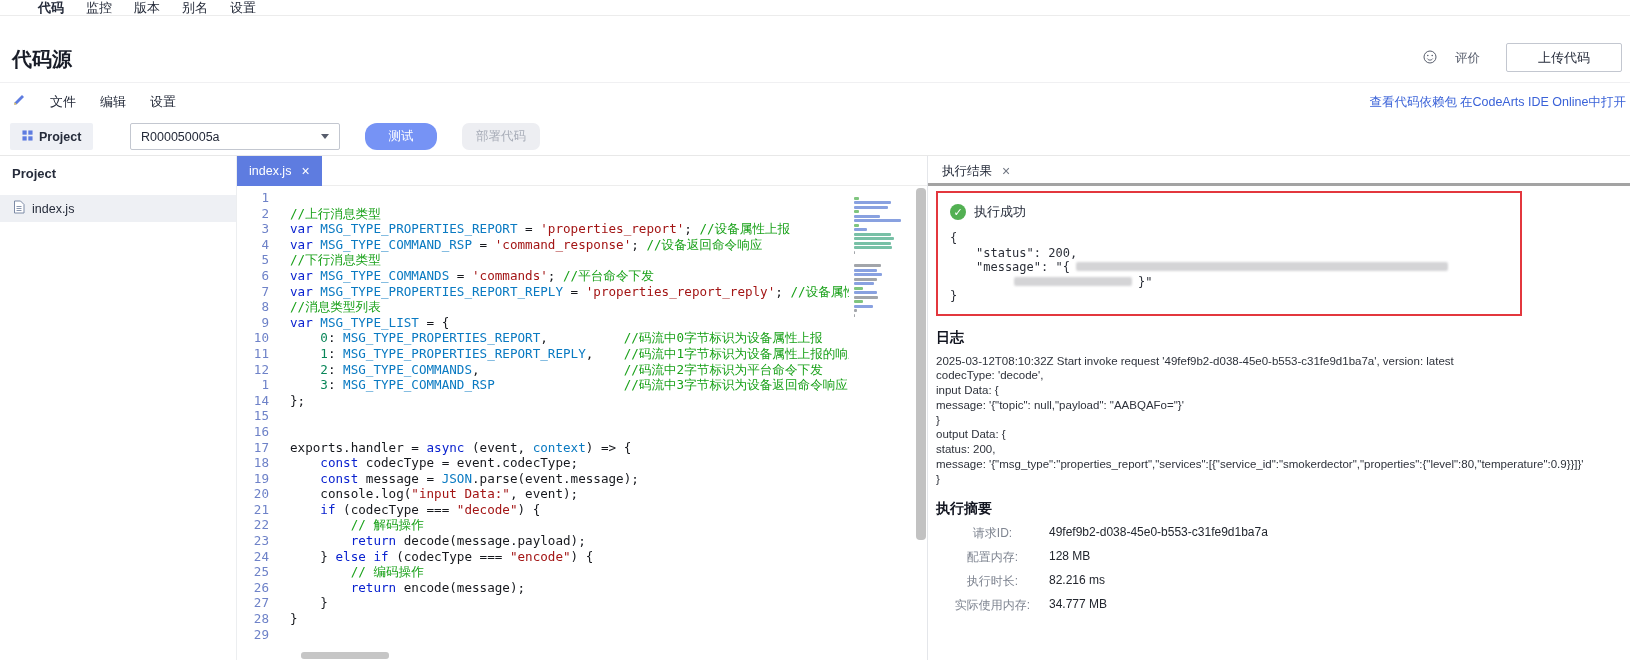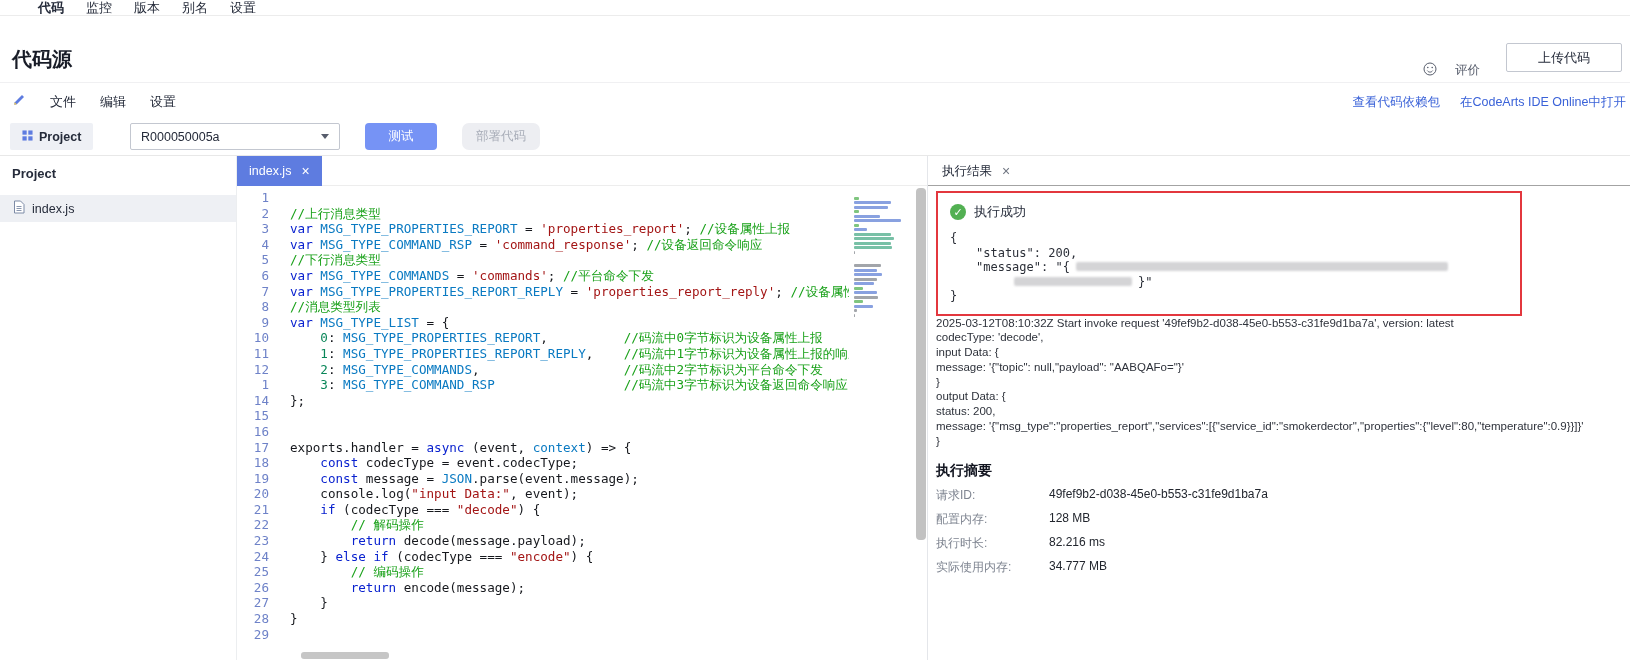--- a/index.html
+++ b/index.html
@@ -8,36 +8,36 @@
   .page { position:relative; width:1630px; height:660px; background:#fff; overflow:hidden; }
 
   
   .topnav { position:absolute; top:0; left:0; right:0; height:16px; border-bottom:1px solid #ececec; padding-left:38px; display:flex; gap:22px; overflow:hidden; }
   .topnav-tab { position:relative; font-size:13px; line-height:15px; color:#252b3a; height:24px; cursor:pointer; }
   .topnav-tab.active { font-weight:700; }
   .topnav-tab.active::after { content:""; position:absolute; left:0; right:0; bottom:0; height:3px; background:#2e3238; }
 
   
   .page-title { position:absolute; left:12px; top:46px; font-size:20px; font-weight:700; color:#181c27; }
-  .rate { position:absolute; right:150px; top:50px; display:flex; align-items:flex-end; gap:18px; font-size:12.5px; color:#575d6c; cursor:pointer;margin-top:12px; }
+  .rate { position:absolute; right:150px; top:50px; display:flex; align-items:flex-end; gap:18px; font-size:12.5px; color:#575d6c; cursor:pointer; }
   .upload-btn { position:absolute; right:8px; top:43px; width:116px; height:29px; background:#fff; border:1px solid #c3c7d0; border-radius:2px; font-size:13px; color:#252b3a; font-family:inherit; cursor:pointer; }
   .hr1 { position:absolute; top:82px; left:0; right:0; height:1px; background:#f0f0f2; }
 
   
   .menubar { position:absolute; top:90px; left:0; right:0; height:24px; display:flex; align-items:center; gap:24px; padding:0 4px 0 12px; }
   .menu-item { font-size:13px; color:#252b3a; cursor:pointer; }
-  .menu-links { margin-left:auto; display:flex; gap:20px; font-size:12.5px; color:#3a62d8; white-space:nowrap; }
+  .menu-links { margin-left:auto; display:flex; gap:3px; font-size:12.5px; color:#3a62d8; white-space:nowrap; }
   .menu-links span { cursor:pointer; }
 
   
   .toolbar { position:absolute; top:122px; left:0; right:0; height:30px; }
   .project-btn { position:absolute; left:10px; top:1px; height:27px; padding:0 12px; background:#eef0f5; border:none; border-radius:2px; display:flex; align-items:center; gap:6px; font-size:12.5px; font-weight:600; color:#252b3a; font-family:inherit; cursor:pointer; }
   .func-select { position:absolute; left:130px; top:1px; width:210px; height:27px; background:#fff; border:1px solid #c3c7d0; border-radius:2px; display:flex; align-items:center; justify-content:space-between; padding:0 10px; font-size:12.5px; color:#252b3a; cursor:pointer; }
   .chev { width:0; height:0; border-left:4px solid transparent; border-right:4px solid transparent; border-top:5px solid #575d6c; }
-  .test-btn { position:absolute; left:365px; top:1px; width:72px; height:27px; background:#7693f5; color:#fff; border:none; border-radius:4px; font-size:12.5px; font-family:inherit; cursor:pointer; }
+  .test-btn { position:absolute; left:365px; top:1px; width:72px; height:27px; background:#7693f5; color:#fff; border:none; border-radius:12px; font-size:12.5px; font-family:inherit; cursor:pointer; }
   .deploy-btn { position:absolute; left:462px; top:1px; width:78px; height:27px; background:#edeef2; color:#a8adb8; border:none; border-radius:7px; font-size:12.5px; font-family:inherit; }
 
   
   .main { position:absolute; top:155px; left:0; right:0; bottom:0; border-top:1px solid #e8e8e8; }
   .sidebar { position:absolute; left:0; top:0; bottom:0; width:237px; border-right:1px solid #eceef0; }
   .sidebar-title { padding:10px 0 0 12px; font-size:13px; font-weight:600; color:#252b3a; }
   .file-row { margin-top:14px; height:27px; background:#eef0f4; display:flex; align-items:center; gap:7px; padding-left:13px; font-size:12.5px; color:#252b3a; cursor:pointer; }
 
   .editor { position:absolute; left:237px; top:0; bottom:0; width:690px; }
   .editor-tabbar { position:absolute; top:0; left:0; right:0; height:30px; border-bottom:1px solid #ededed; display:flex; }
@@ -49,40 +49,40 @@
   .code-line { height:15.6px; }
   .tk-k { color:#0a22cf; } .tk-v { color:#0a7ac2; } .tk-s { color:#a31515; }
   .tk-c { color:#19a119; } .tk-n { color:#098658; } .tk-p { color:#16181d; }
   .minimap { position:absolute; right:15px; top:6px; width:58px; }
   .mm-bar { height:3px; margin-bottom:1.5px; opacity:.65; border-radius:1px; }
   .vscroll { position:absolute; right:0; top:0; bottom:0; width:13px; }
   .vthumb { position:absolute; top:2px; right:1px; width:10px; height:352px; background:#c2c2c2; border-radius:4px; }
   .hthumb { position:absolute; left:64px; bottom:1px; width:88px; height:7px; background:#c6c6c6; border-radius:3px; }
 
   .rpanel { position:absolute; left:927px; top:0; right:0; bottom:0; border-left:1px solid #e4e6ea; }
-  .rpanel-tabbar { position:absolute; top:0; left:0; right:0; height:30px; border-bottom:1px solid #a3a3a3; display:flex; }
+  .rpanel-tabbar { position:absolute; top:0; left:0; right:0; height:30px; border-bottom:3px solid #a3a3a3; display:flex; }
   .rpanel-tab { height:30px; display:flex; align-items:center; gap:10px; padding:0 14px; font-size:12.5px; color:#252b3a; cursor:pointer; }
   .rpanel-tab .tab-close { color:#707682; }
   .rpanel-content { position:absolute; top:30px; left:0; right:0; bottom:0; padding:5px 0 0 8px; overflow:hidden; }
 
   .result-box { width:586px; border:2px solid #e3373e; padding:8px 12px 10px; }
   .success-row { display:flex; align-items:center; gap:8px; font-size:13px; color:#252b3a; margin:2px 0 10px; }
   .check { width:16px; height:16px; border-radius:50%; background:#52b052; color:#fff; font-size:11px; line-height:16px; text-align:center; flex:none; }
   .fn-title { font-size:13px; font-weight:700; color:#16181d; margin-bottom:3px; }
   .fn-return { font-family:"DejaVu Sans Mono",monospace; font-size:12px; line-height:14.5px; color:#2b2f38; }
   .fn-return .i1 { padding-left:26px; }
   .fn-return .i2 { padding-left:64px; }
   .blur { display:inline-block; height:9px; background:#d4d4d6; filter:blur(1.3px); border-radius:2px; }
   .blur.w1 { width:372px; margin-left:6px; }
   .blur.w2 { width:118px; margin-right:6px; }
 
   .sec-title { font-size:14px; font-weight:700; color:#121520; margin:13px 0 7px; }
   .log { font-size:11.5px; line-height:14.8px; color:#2e323b; width:695px; word-break:break-all; }
   .sum-row { display:flex; margin-bottom:7px; font-size:12px; }
-  .sum-label { width:113px; color:#7f8591; flex:none; }
+  .sum-label { width:113px; color:#7f8591; flex:none;text-align:center; }
   .sum-value { color:#22262e; }
 </style>
 </head>
 <body>
 
 <div class="page">
 
   <div class="topnav">
     <span class="topnav-tab active">代码</span>
     <span class="topnav-tab">监控</span>
@@ -253,20 +253,21 @@
           </div>
           <div class="fn-return">
             <div>{</div>
             <div class="i1">"status": 200,</div>
             <div class="i1"><span>"message": "{</span><span class="blur w1"></span></div>
             <div class="i2"><span class="blur w2"></span><span>}"</span></div>
             <div>}</div>
           </div>
         </div>
 
+        <div class="sec-title">日志</div>
         <div class="log">
 
         <div class="log-line">2025-03-12T08:10:32Z Start invoke request '49fef9b2-d038-45e0-b553-c31fe9d1ba7a', version: latest</div>
             <div class="log-line">codecType: 'decode',</div>
             <div class="log-line">input Data: {</div>
             <div class="log-line">message: '{"topic": null,"payload": "AABQAFo="}'</div>
             <div class="log-line">}</div>
             <div class="log-line">output Data: {</div>
             <div class="log-line">status: 200,</div>
             <div class="log-line">message: '{"msg_type":"properties_report","services":[{"service_id":"smokerdector","properties":{"level":80,"temperature":0.9}}]}'</div>

